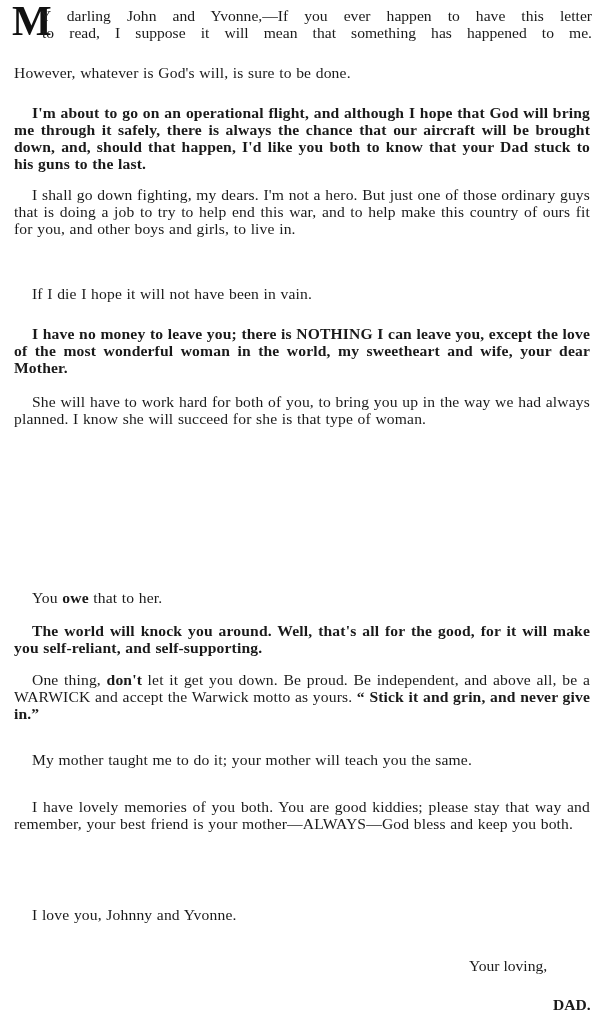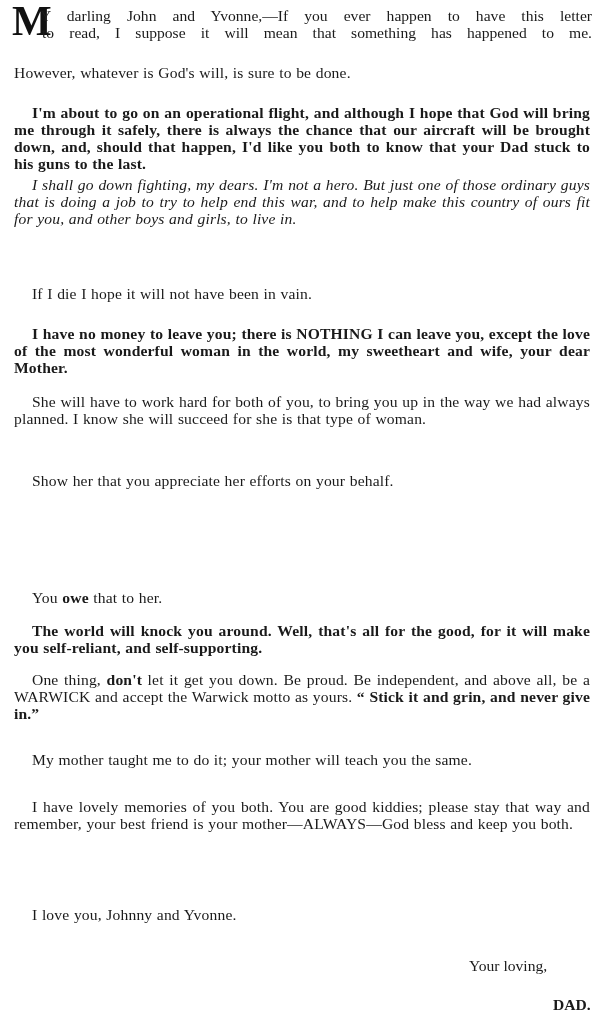--- a/index.html
+++ b/index.html
@@ -85,39 +85,36 @@
   </div>
 
   <p class="para" style="top:64px;">
     <span>However, whatever is God's will, is sure to be done.</span>
   </p>
 
   <p class="para bold" style="top:104px;">
     <span class="ind"></span><span>I'm about to go on an operational flight, and although I hope that God will bring me through it safely, there is always the chance that our aircraft will be brought down, and, should that happen, I'd like you both to know that your Dad stuck to his guns to the last.</span>
   </p>
 
-  <p class="para" style="top:176px;font-style:italic;">
+  <p class="para" style="top:186px;">
     <span class="ind"></span><span>I shall go down fighting, my dears. I'm not a hero. But just one of those ordinary guys that is doing a job to try to help end this war, and to help make this country of ours fit for you, and other boys and girls, to live in.</span>
   </p>
 
   <p class="para" style="top:285px;">
     <span class="ind"></span><span>If I die I hope it will not have been in vain.</span>
   </p>
 
   <p class="para bold" style="top:325px;">
     <span class="ind"></span><span>I have no money to leave you; there is NOTHING I can leave you, except the love of the most wonderful woman in the world, my sweetheart and wife, your dear Mother.</span>
   </p>
 
   <p class="para" style="top:393px;">
     <span class="ind"></span><span>She will have to work hard for both of you, to bring you up in the way we had always planned. I know she will succeed for she is that type of woman.</span>
   </p>
 
-  <p class="para" style="top:472px;">
-    <span class="ind"></span><span>Show her that you appreciate her efforts on your behalf.</span>
-  </p>
 
 
   <p class="para" style="top:589px;">
     <span class="ind"></span><span>You </span><span class="b">owe</span><span> that to her.</span>
   </p>
 
   <p class="para bold" style="top:622px;">
     <span class="ind"></span><span>The world will knock you around. Well, that's all for the good, for it will make you self-reliant, and self-supporting.</span>
   </p>
 

